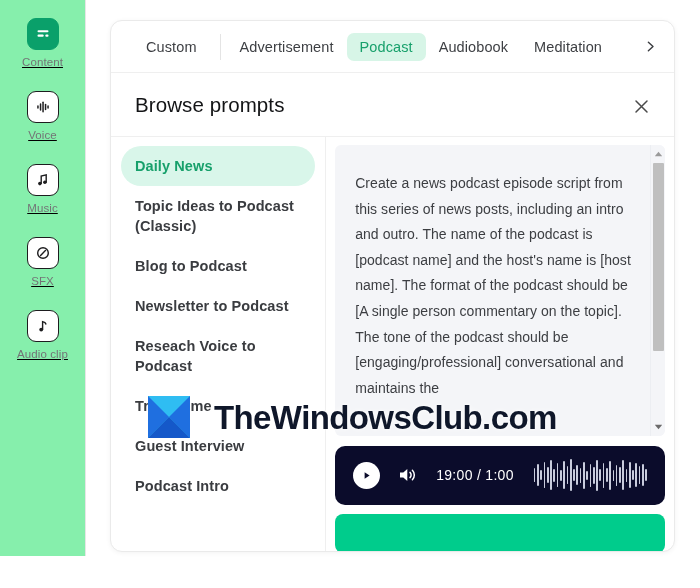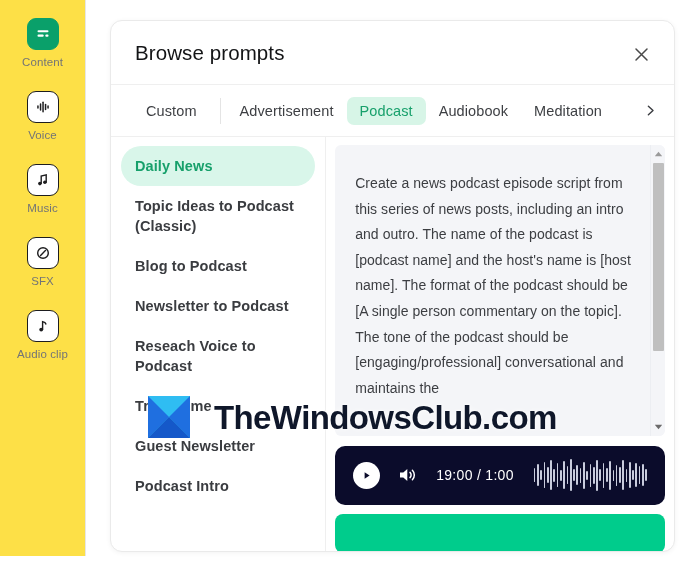--- a/index.html
+++ b/index.html
@@ -13,22 +13,23 @@
     position: relative;
     width: 700px; height: 588px;
     background: #ffffff;
   }
 
   
   #rail {
     position: absolute; left: 0; top: 0;
     width: 86px; height: 556px;
     border-right: 1px solid #e6e6e6;
-    background: #fde047;
+    background: #86efac;
     padding-top: 18px;
+    text-decoration: underline;
   }
   .rail-item {
     display: flex; flex-direction: column; align-items: center;
     margin-bottom: 23px; cursor: pointer; user-select: none;
   }
   .rail-ico {
     width: 32px; height: 32px; border-radius: 9px;
     display: flex; align-items: center; justify-content: center;
     border: 1.6px solid #1d1d1f; background: #ffffff;
   }
@@ -250,54 +251,54 @@
           <path d="M8.6 12.6V4.6c1.8 .3 3 1.1 3.3 2.4" fill="none" stroke="#1d1d1f" stroke-width="1.4" stroke-linecap="round"></path>
           <circle cx="7.2" cy="12.6" r="1.9" fill="#1d1d1f"></circle>
         </svg>
       </div>
       <div class="rail-label">Audio clip</div>
     </div>
 
   </div>
 
   <div id="modal">
-
-    <div id="modal-head">
-      <div id="modal-title">Browse prompts</div>
-      <div id="close-btn">
-        <svg width="17" height="17" viewBox="0 0 17 17" aria-hidden="true">
-          <path d="M3 3 L14 14 M14 3 L3 14" stroke="#4a4a4a" stroke-width="1.5" stroke-linecap="round"></path>
-        </svg>
-      </div>
-    </div>
 
     <div id="tabs">
       <div class="tab">Custom</div>
       <div class="tab-sep"></div>
       <div class="tab">Advertisement</div>
       <div class="tab sel">Podcast</div>
       <div class="tab">Audiobook</div>
       <div class="tab">Meditation</div>
       <div id="tab-next">
         <svg width="13" height="13" viewBox="0 0 13 13" aria-hidden="true">
           <path d="M4.4 2.2 L9 6.5 L4.4 10.8" fill="none" stroke="#3d3f43" stroke-width="1.45" stroke-linecap="round" stroke-linejoin="round"></path>
         </svg>
       </div>
     </div>
 
+    <div id="modal-head">
+      <div id="modal-title">Browse prompts</div>
+      <div id="close-btn">
+        <svg width="17" height="17" viewBox="0 0 17 17" aria-hidden="true">
+          <path d="M3 3 L14 14 M14 3 L3 14" stroke="#4a4a4a" stroke-width="1.5" stroke-linecap="round"></path>
+        </svg>
+      </div>
+    </div>
+
     <div id="body">
 
       <div id="list">
         <div class="list-item sel">Daily News</div>
         <div class="list-item">Topic Ideas to Podcast (Classic)</div>
         <div class="list-item">Blog to Podcast</div>
         <div class="list-item">Newsletter to Podcast</div>
         <div class="list-item">Reseach Voice to Podcast</div>
         <div class="list-item">True Crime</div>
-        <div class="list-item">Guest Newsletter</div>
+        <div class="list-item">Guest Interview</div>
         <div class="list-item">Podcast Intro</div>
       </div>
 
       <div id="right">
 
         <div id="prompt-box">
           <div id="prompt-text">Create a news podcast episode script from this series of news posts, including an intro and outro. The name of the podcast is [podcast name] and the host's name is [host name]. The format of the podcast should be [A single person commentary on the topic]. The tone of the podcast should be [engaging/professional] conversational and maintains the</div>
           <div id="sb">
             <div class="sb-arrow up">
               <svg width="9" height="6" viewBox="0 0 9 6" aria-hidden="true">

